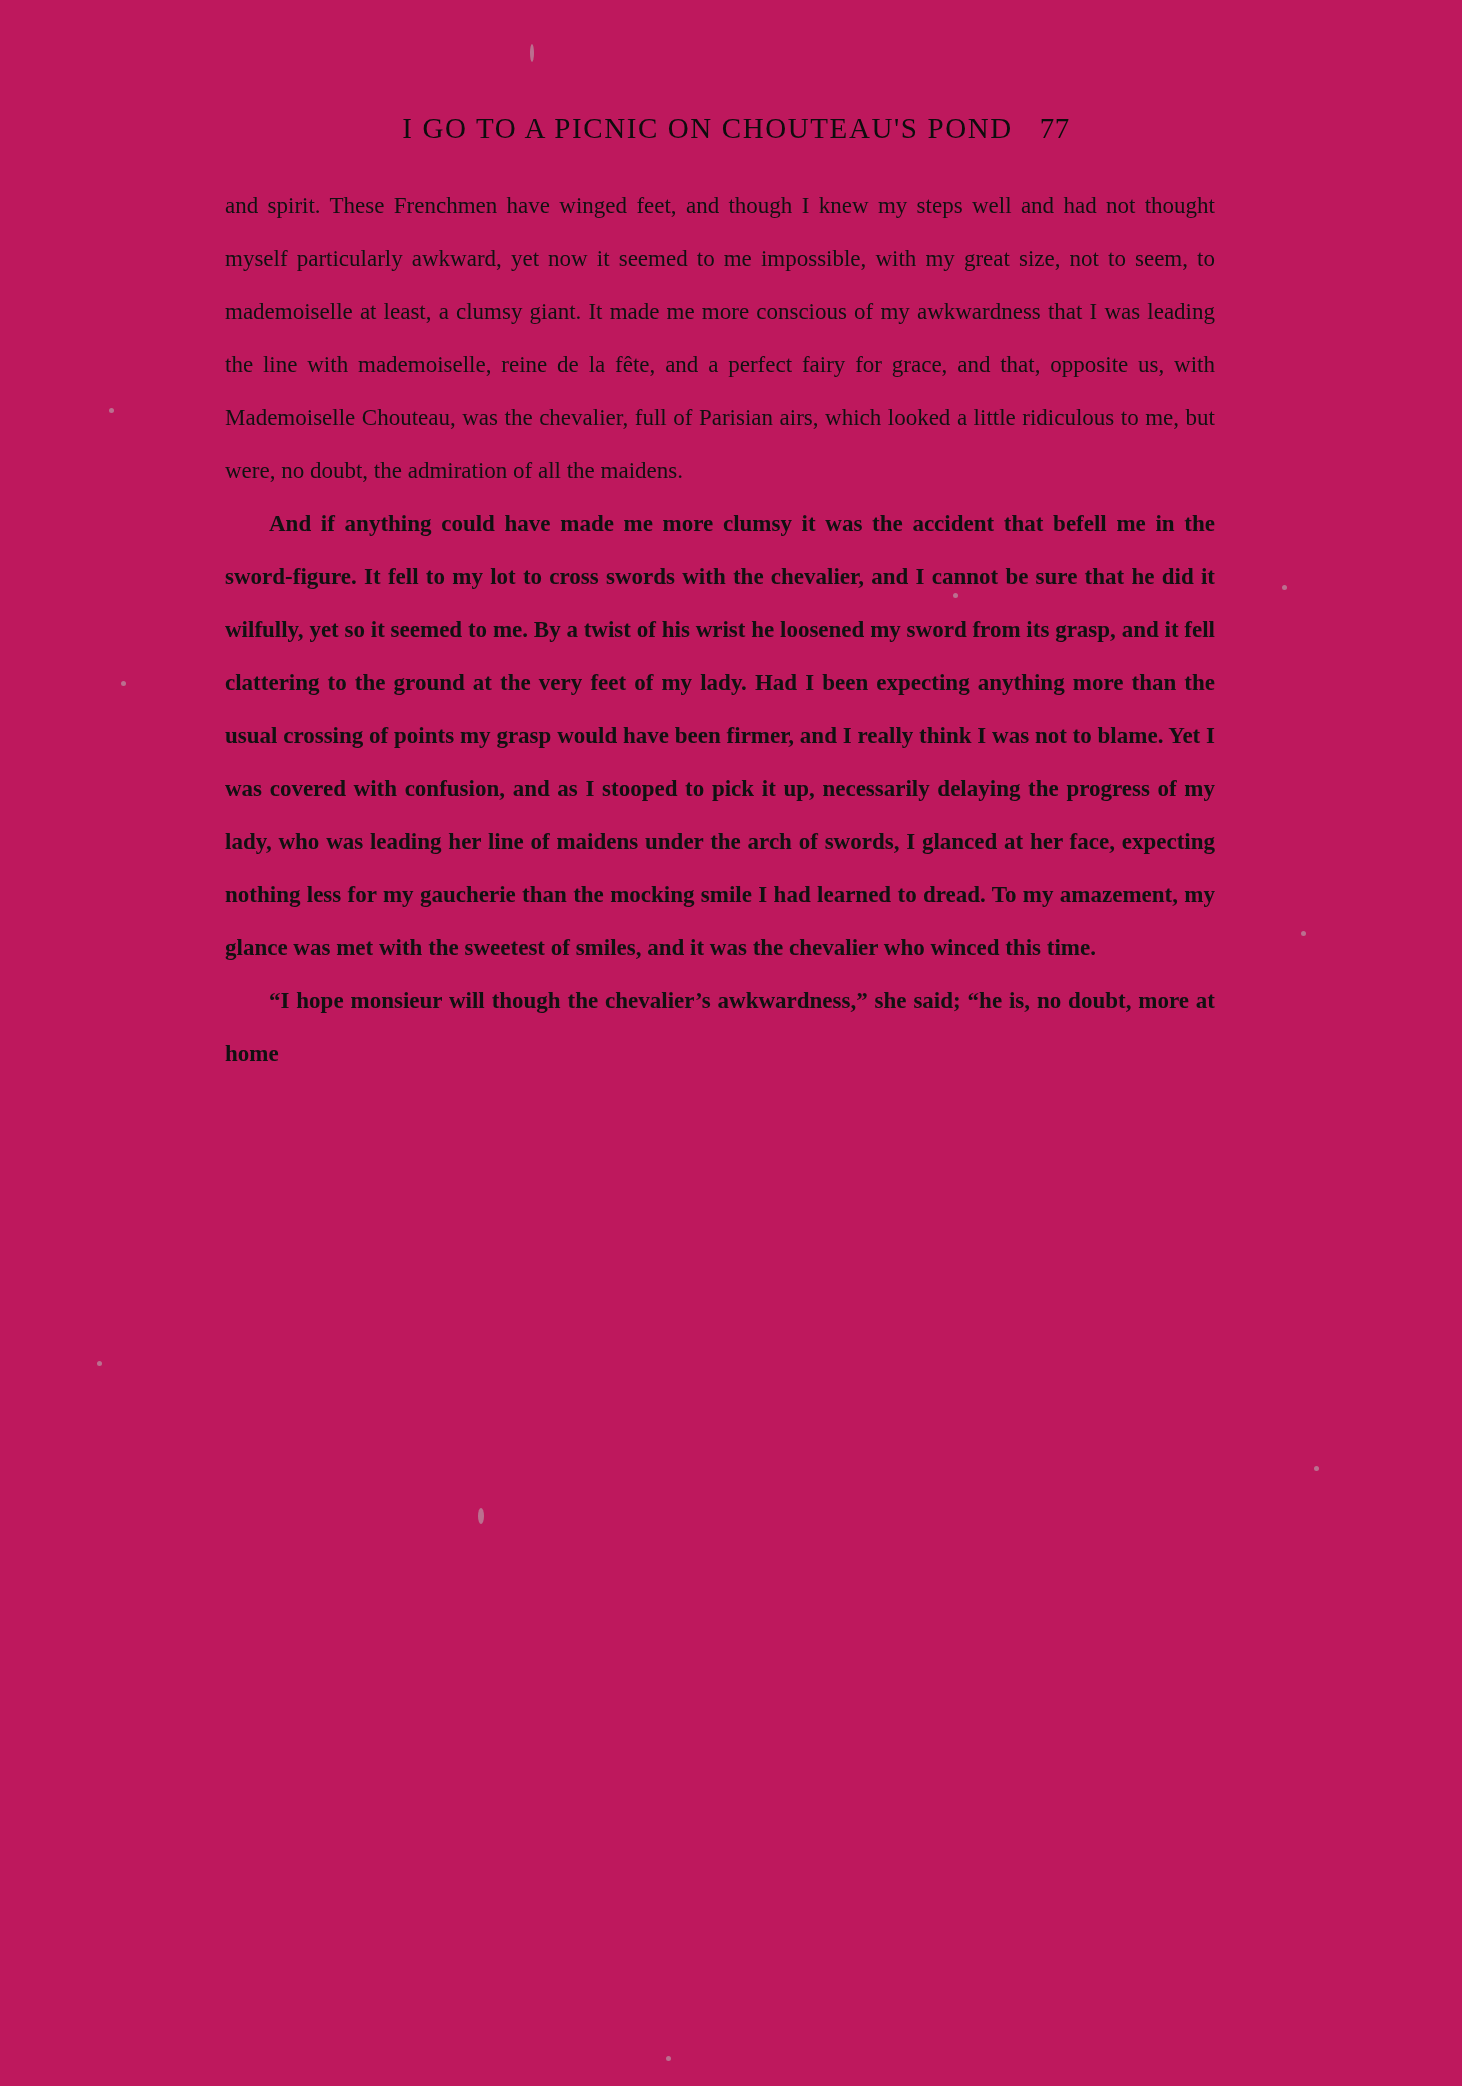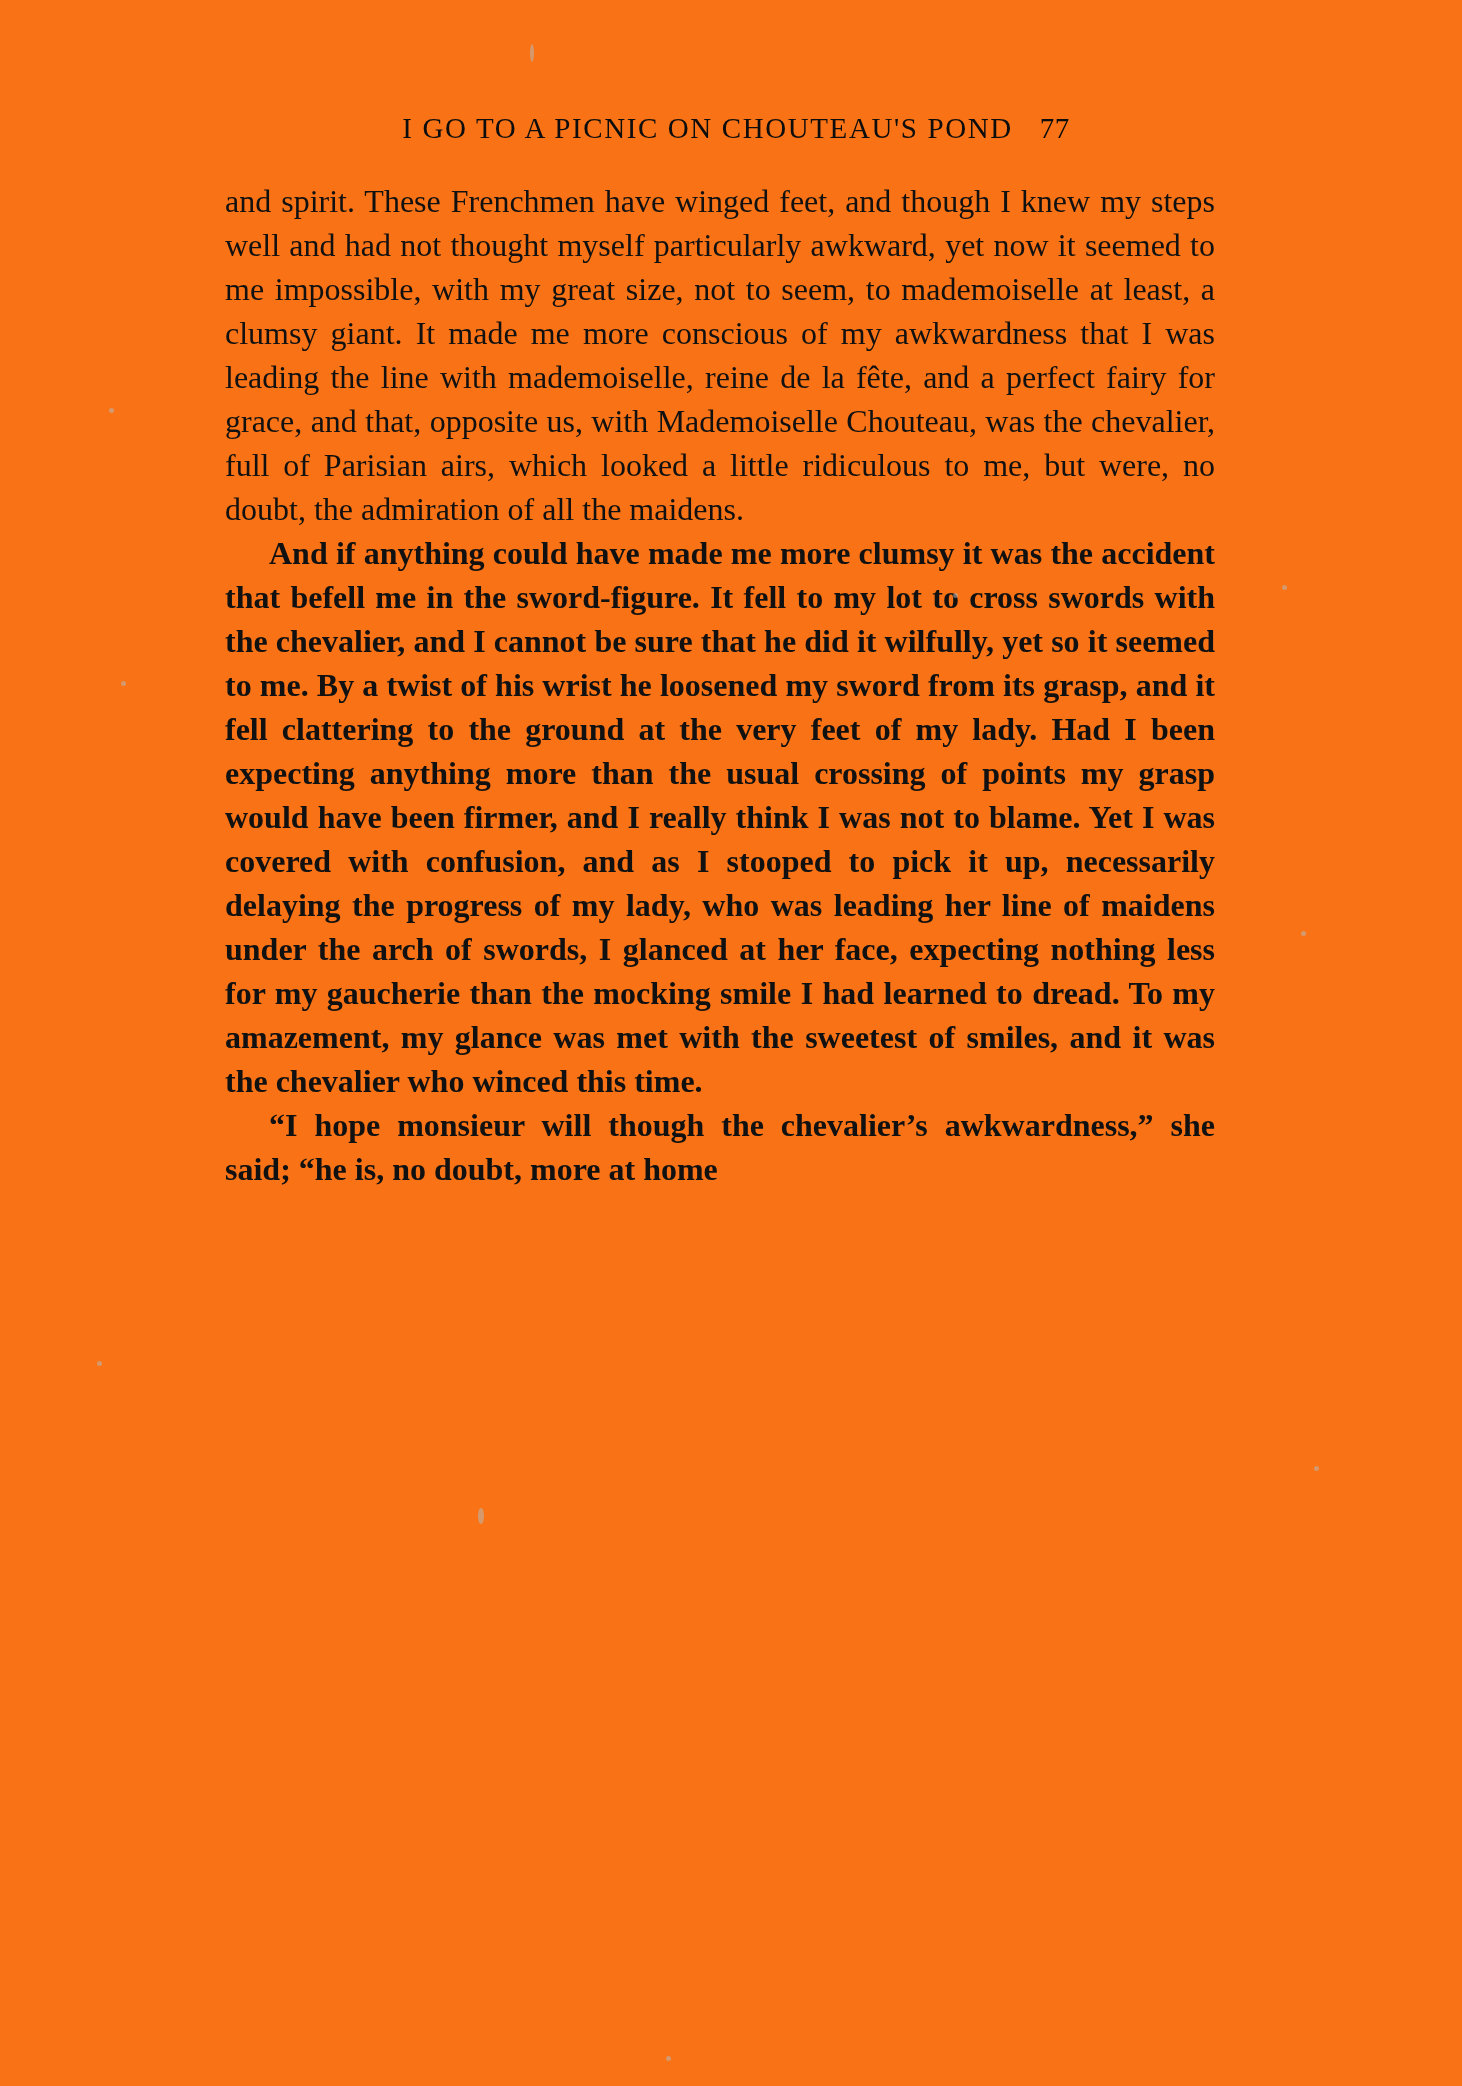--- a/index.html
+++ b/index.html
@@ -14,21 +14,21 @@
     color: #111111;
     position: relative;
     overflow: hidden;
   }
   .page {
     position: absolute;
     left: 0;
     top: 0;
     width: 1462px;
     height: 2086px;
-    background: #f97316;
+    background: #be185d;
   }
   .page-inner {
     position: absolute;
     left: 225px;
     top: 112px;
     width: 1010px;
   }
   .running-head {
     font-size: 29px;
     letter-spacing: 1.6px;
@@ -36,22 +36,22 @@
     white-space: nowrap;
     margin: 0 0 34px 0;
     padding-left: 12px;
     color: #0d0d0d;
   }
   .running-head .folio {
     margin-left: 18px;
     letter-spacing: 0.5px;
   }
   .body-text {
-    font-size: 32px;
-    line-height: 44px;
+    font-size: 23px;
+    line-height: 53px;
     text-align: justify;
     text-justify: inter-word;
     color: #111111;
     width: 990px;
   }
   .body-text p {
     margin: 0;
     text-indent: 0;
   }
   .body-text p.indent {

